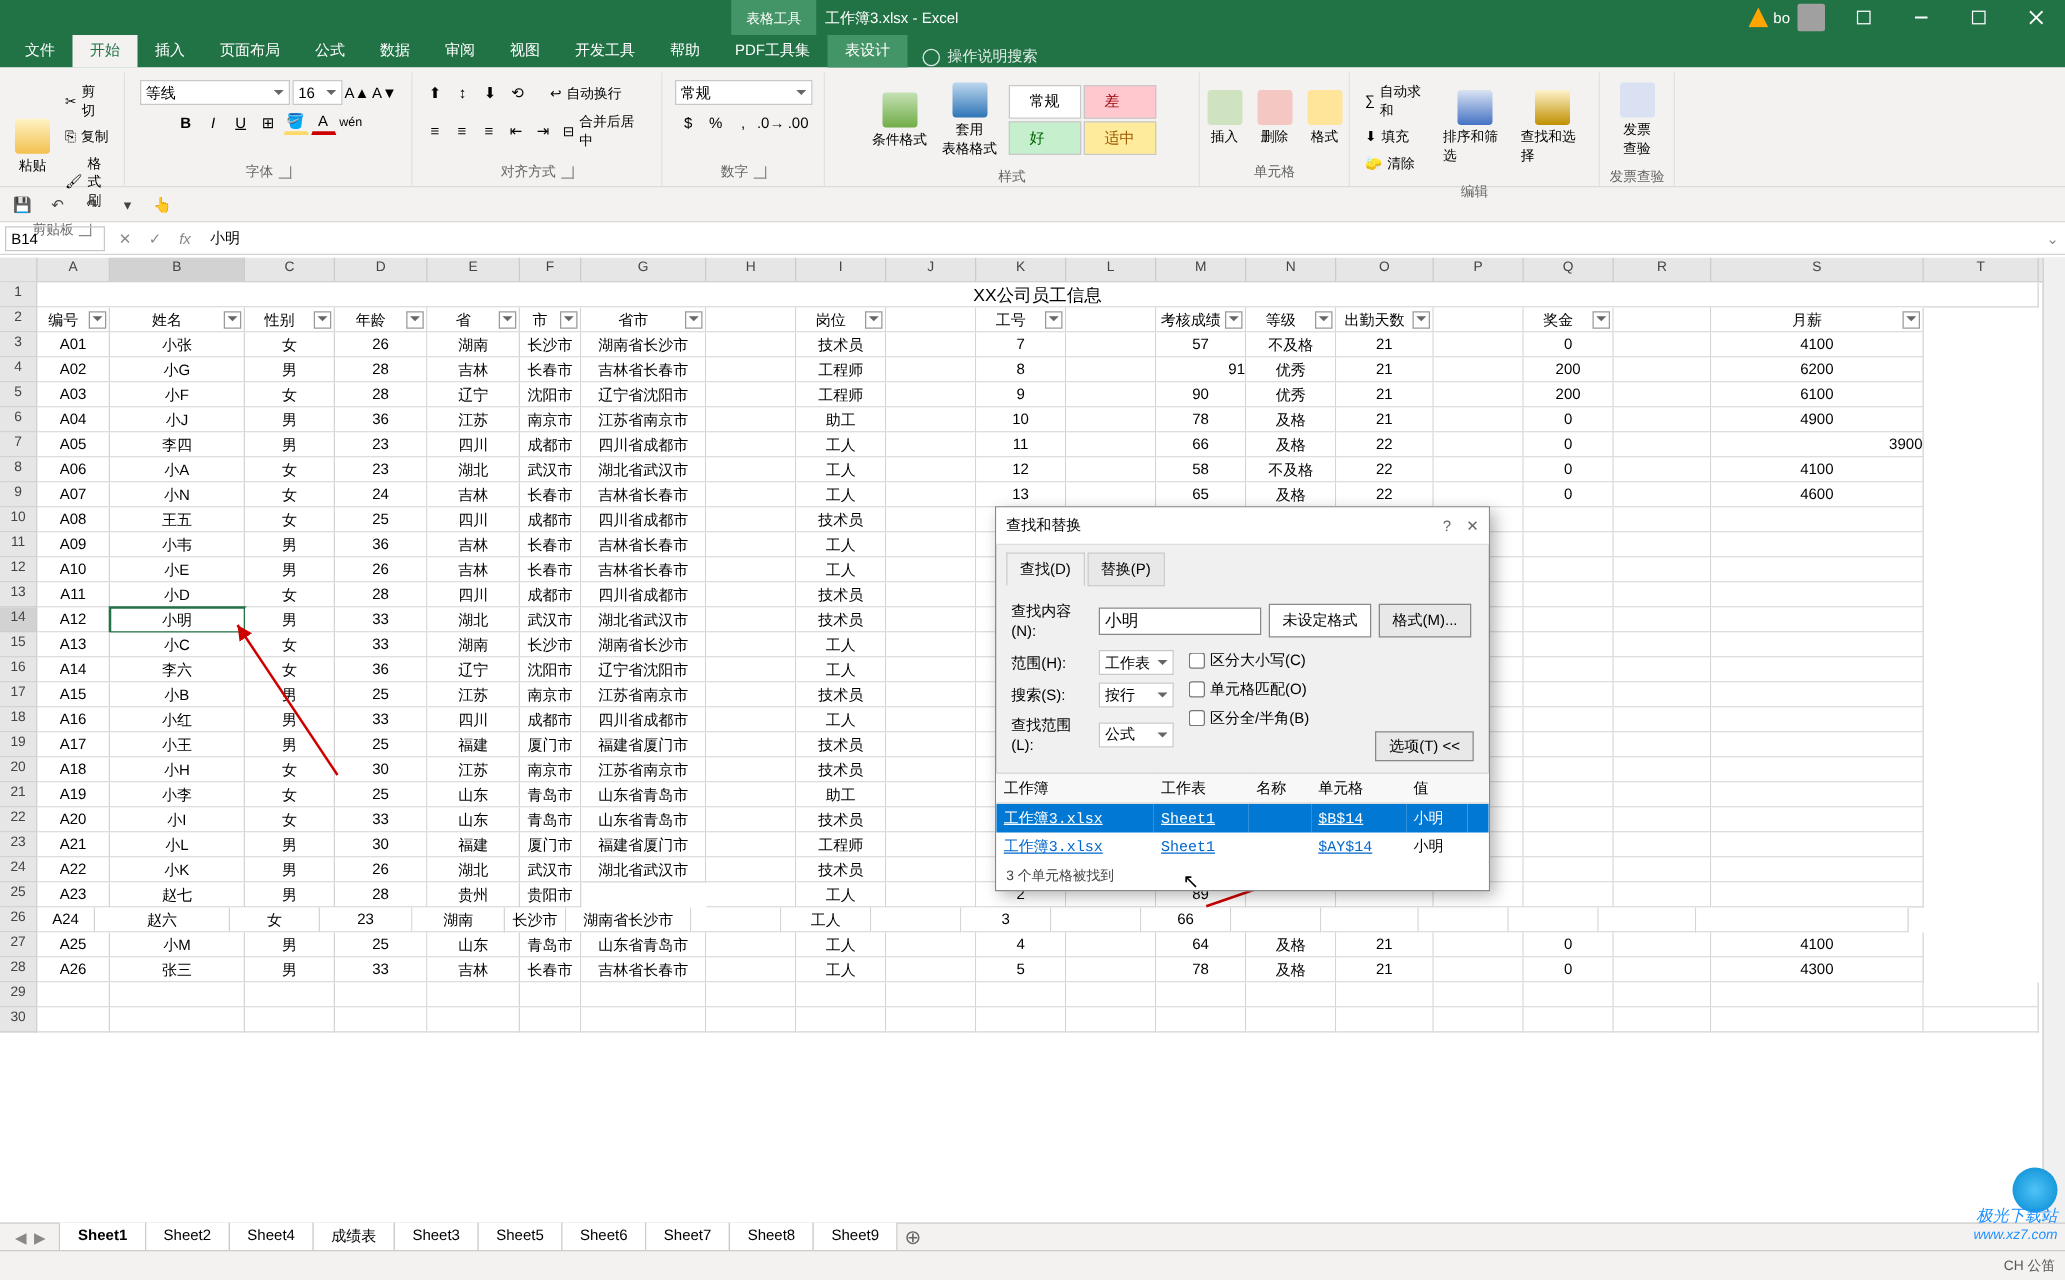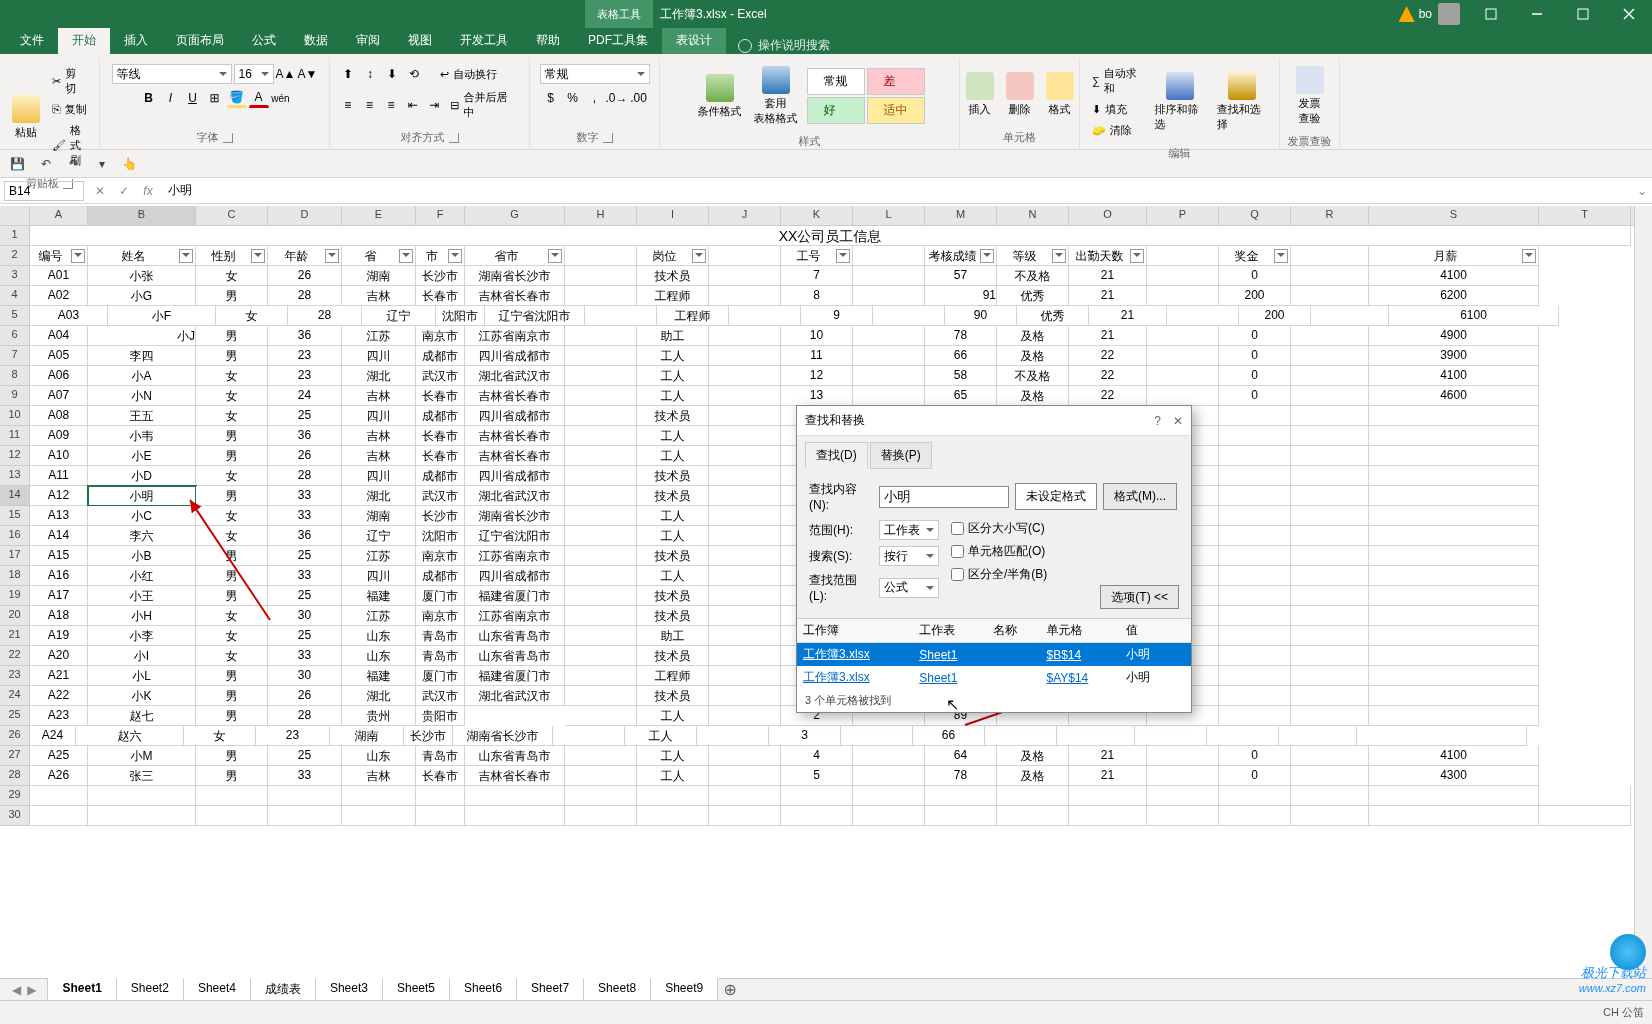--- a/index.html
+++ b/index.html
@@ -97,21 +97,21 @@
 .dialog .dbtn { border: 1px solid #888; background: #e8e8e8; padding: 4px 10px; cursor: pointer; font-size: 12px; }
 .dialog .dbtn.primary { border: 2px solid #0078d4; }
 .dialog .dcheck { display: flex; align-items: center; gap: 4px; }
 .dialog .dactions { display: flex; justify-content: flex-end; gap: 8px; padding: 6px 12px 10px; }
 .dialog .results { border-top: 1px solid #ccc; background: #fff; max-height: 90px; overflow: hidden; }
 .dialog .results table { width: 100%; border-collapse: collapse; font-size: 12px; }
 .dialog .results th { text-align: left; padding: 3px 6px; border-bottom: 1px solid #ddd; font-weight: normal; background: #f8f8f8; }
 .dialog .results td { padding: 3px 6px; }
 .dialog .results tr.sel td { background: #0078d4; color: #fff; }
 .dialog .results tr.sel td a { color: #fff; }
-.dialog .results a { color: #0066cc; text-decoration: underline; }
+.dialog .results a { color: #0066cc; text-decoration: underline; font-family: Liberation Mono, monospace; }
 .dialog .statusline { padding: 4px 8px; font-size: 11px; color: #444; background: #fff; }
 .cursor-img { position: absolute; width: 16px; height: 20px; pointer-events: none; }
 .cursor-img::before { content: "↖"; font-size: 16px; color: #000; }
 
 
 .arrow { position: absolute; pointer-events: none; }
 .arrow svg { overflow: visible; }
 
 
 .watermark { position: absolute; right: 6px; bottom: 30px; font-size: 13px; color: #1e90ff; font-style: italic; display: flex; flex-direction: column; align-items: flex-end; }
@@ -467,21 +467,21 @@
         <div class="cell" style="width: 72px; text-align: right;">91</div>
         <div class="cell" style="width: 72px;">优秀</div>
         <div class="cell" style="width: 78px;">21</div>
         <div class="cell" style="width: 72px;"></div>
         <div class="cell" style="width: 72px;">200</div>
         <div class="cell" style="width: 78px;"></div>
         <div class="cell" style="width: 170px;">6200</div>
       </div>
       <div class="row">
         <div class="rowh">5</div>
-        <div class="cell" style="width: 78px;">A03</div>
+        <div class="cell" style="width: 58px;">A03</div>
         <div class="cell" style="width: 108px;">小F</div>
         <div class="cell" style="width: 72px;">女</div>
         <div class="cell" style="width: 74px;">28</div>
         <div class="cell" style="width: 74px;">辽宁</div>
         <div class="cell" style="width: 49px;">沈阳市</div>
         <div class="cell" style="width: 100px;">辽宁省沈阳市</div>
         <div class="cell" style="width: 72px;"></div>
         <div class="cell" style="width: 72px;">工程师</div>
         <div class="cell" style="width: 72px;"></div>
         <div class="cell" style="width: 72px;">9</div>
@@ -490,21 +490,21 @@
         <div class="cell" style="width: 72px;">优秀</div>
         <div class="cell" style="width: 78px;">21</div>
         <div class="cell" style="width: 72px;"></div>
         <div class="cell" style="width: 72px;">200</div>
         <div class="cell" style="width: 78px;"></div>
         <div class="cell" style="width: 170px;">6100</div>
       </div>
       <div class="row">
         <div class="rowh">6</div>
         <div class="cell" style="width: 58px;">A04</div>
-        <div class="cell" style="width: 108px; text-align: right;">小J</div>
+        <div class="cell" style="width: 108px;">小J</div>
         <div class="cell" style="width: 72px;">男</div>
         <div class="cell" style="width: 74px;">36</div>
         <div class="cell" style="width: 74px;">江苏</div>
         <div class="cell" style="width: 49px;">南京市</div>
         <div class="cell" style="width: 100px;">江苏省南京市</div>
         <div class="cell" style="width: 72px;"></div>
         <div class="cell" style="width: 72px;">助工</div>
         <div class="cell" style="width: 72px;"></div>
         <div class="cell" style="width: 72px;">10</div>
         <div class="cell" style="width: 72px;"></div>
@@ -529,21 +529,21 @@
         <div class="cell" style="width: 72px;">工人</div>
         <div class="cell" style="width: 72px;"></div>
         <div class="cell" style="width: 72px;">11</div>
         <div class="cell" style="width: 72px;"></div>
         <div class="cell" style="width: 72px;">66</div>
         <div class="cell" style="width: 72px;">及格</div>
         <div class="cell" style="width: 78px;">22</div>
         <div class="cell" style="width: 72px;"></div>
         <div class="cell" style="width: 72px;">0</div>
         <div class="cell" style="width: 78px;"></div>
-        <div class="cell" style="width: 170px;">3900</div>
+        <div class="cell" style="width: 170px; text-align: right;">3900</div>
       </div>
       <div class="row">
         <div class="rowh">8</div>
         <div class="cell" style="width: 58px;">A06</div>
         <div class="cell" style="width: 108px;">小A</div>
         <div class="cell" style="width: 72px;">女</div>
         <div class="cell" style="width: 74px;">23</div>
         <div class="cell" style="width: 74px;">湖北</div>
         <div class="cell" style="width: 49px;">武汉市</div>
         <div class="cell" style="width: 100px;">湖北省武汉市</div>

